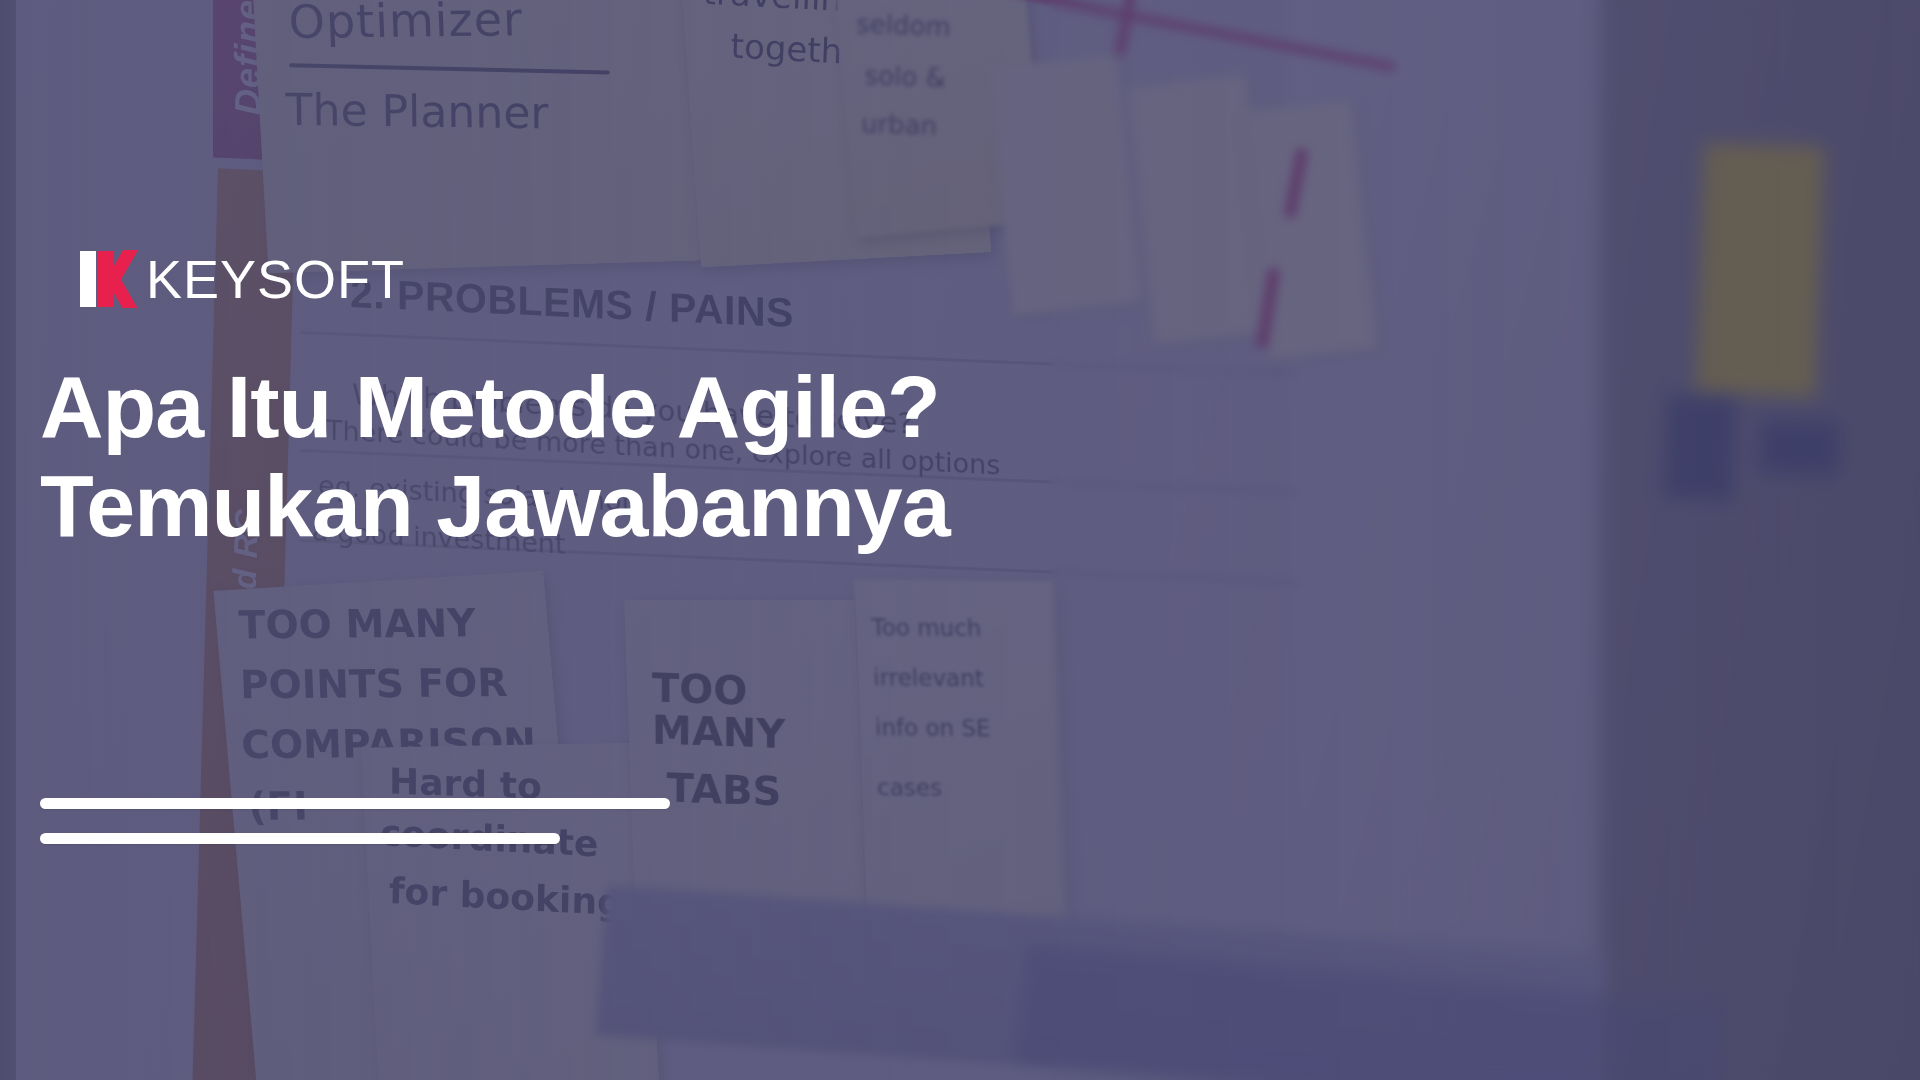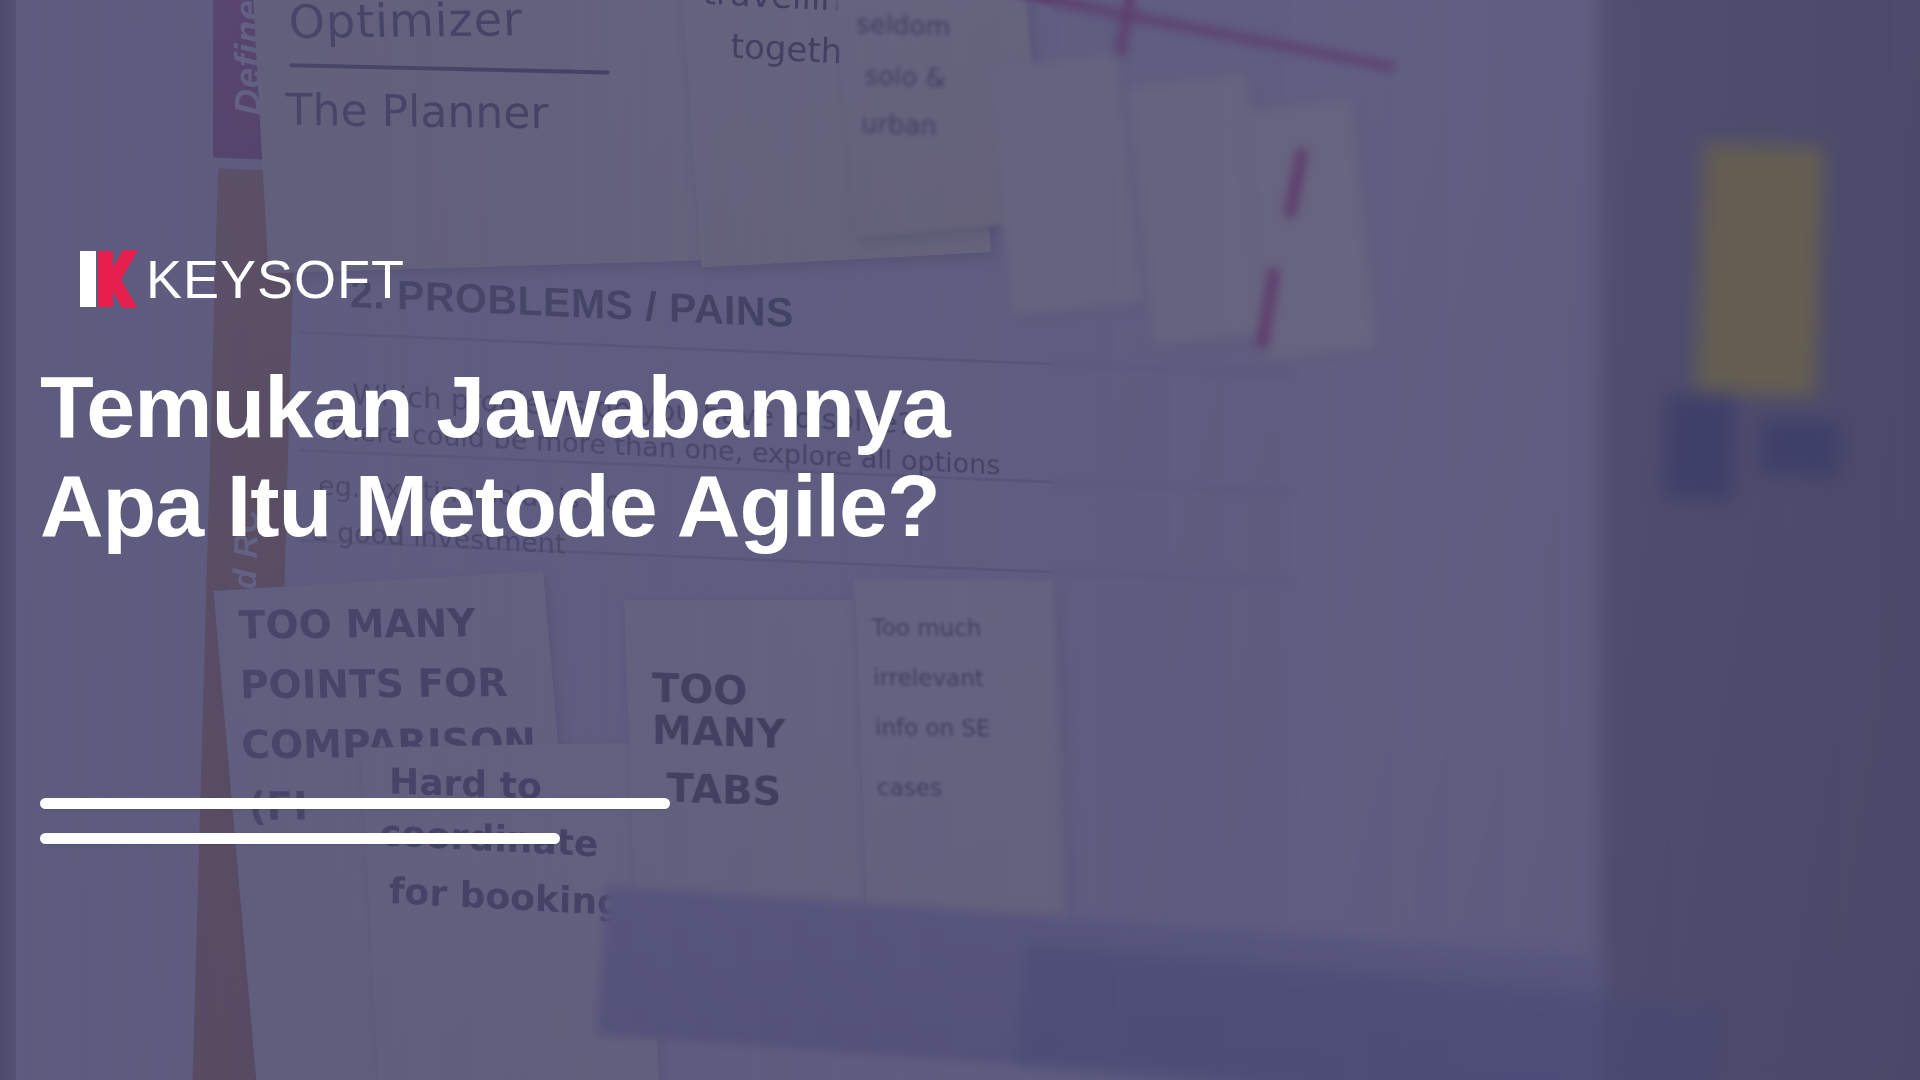--- a/index.html
+++ b/index.html
@@ -429,22 +429,22 @@
       <div id="logo-mark">
         <span class="bar"></span>
         <span class="k-up"></span>
         <span class="k-a"></span>
         <span class="k-b"></span>
       </div>
       <div id="logo-text">KEYSOFT</div>
     </div>
 
     <div id="headline">
+      <div class="hl-line">Apa Itu Metode Agile?</div>
       <div class="hl-line">Temukan Jawabannya</div>
-      <div class="hl-line">Apa Itu Metode Agile?</div>
     </div>
 
     <div id="underlines">
       <div class="ul" id="ul-1"></div>
       <div class="ul" id="ul-2"></div>
     </div>
 
   </div>
 </div>
 

